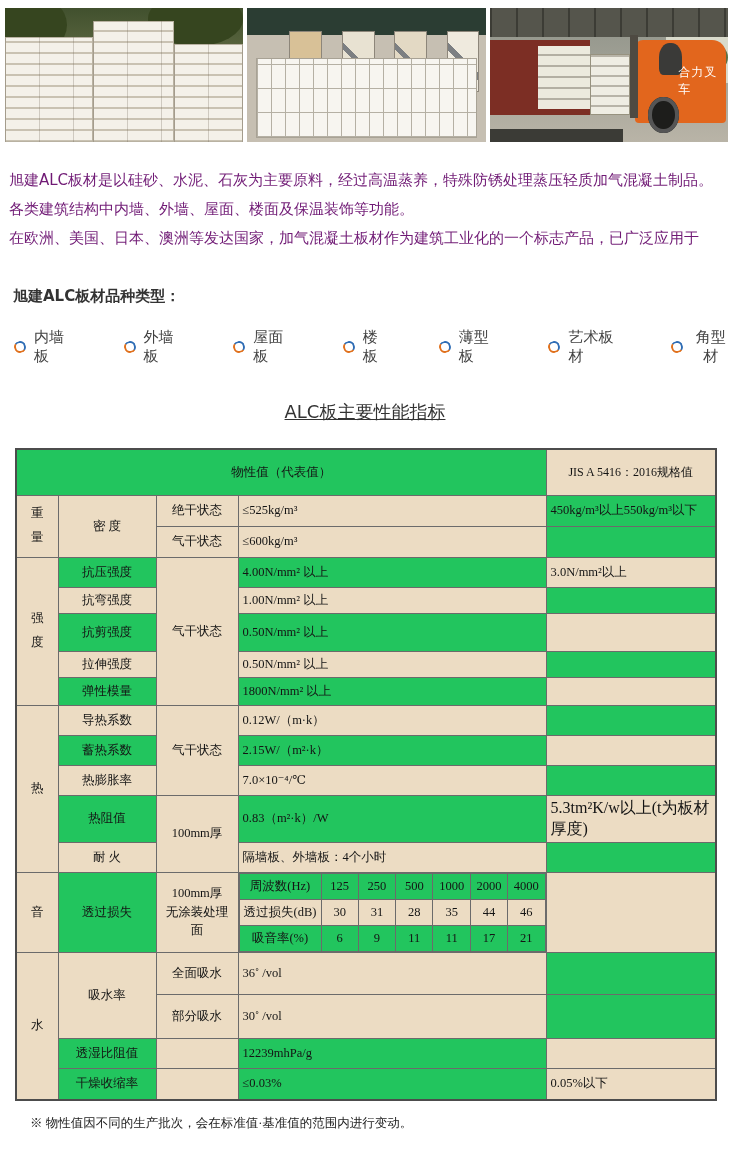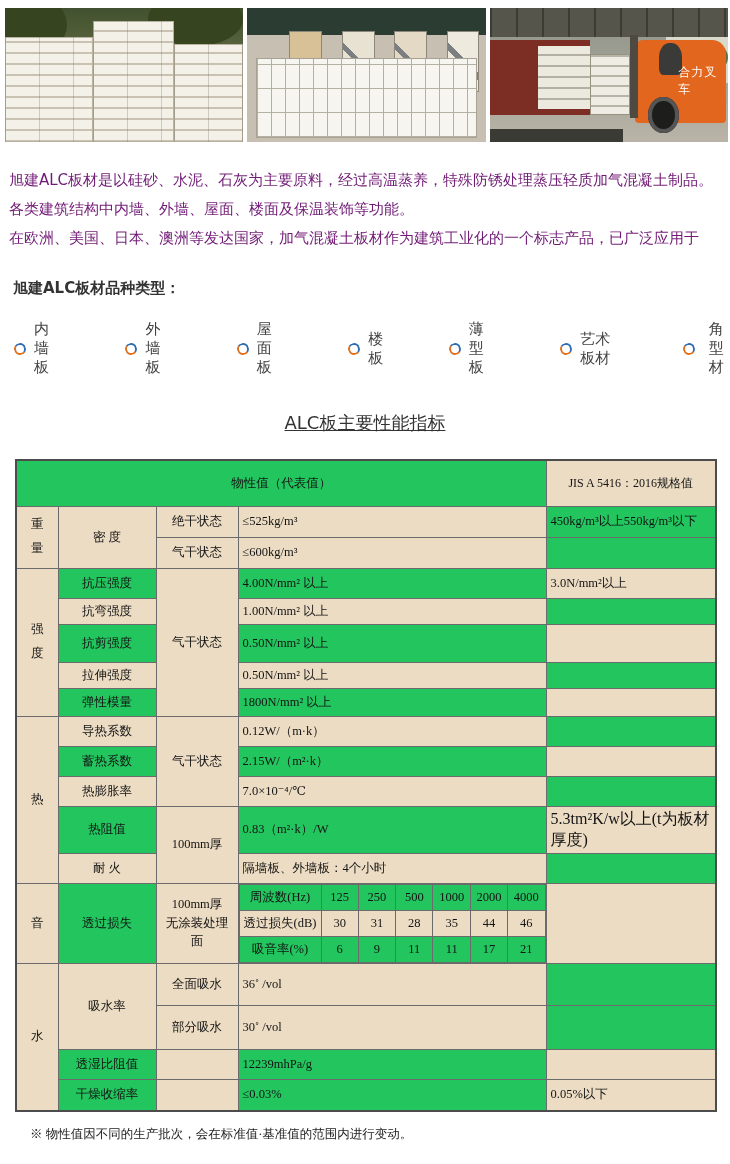--- a/index.html
+++ b/index.html
@@ -47,22 +47,22 @@
   .p3 .bed{position:absolute;left:0;bottom:0;width:56%;height:10%;background:#3b3b36;}
   .p3 .forklift{position:absolute;right:1%;top:24%;width:38%;height:62%;
     background:#e2661d;border-radius:8px 14px 4px 4px;}
   .p3 .mast{position:absolute;left:-6%;top:-6%;width:9%;height:100%;background:#4e4a42;}
   .p3 .driver{position:absolute;left:26%;top:4%;width:26%;height:38%;background:#3a3a38;border-radius:45% 45% 20% 20%;}
   .p3 .wheel{position:absolute;bottom:-12%;left:14%;width:34%;height:44%;background:#1d1d1b;border-radius:50%;box-shadow:inset 0 0 0 4px #555;}
   .p3 .forklift-text{position:absolute;left:8%;bottom:30%;color:#fff;font-size:12px;letter-spacing:1px;margin-left:36px;}
   
   .intro{padding:24px 10px 0 9px;font-size:15px;line-height:29px;color:#701a75;}
   
-  .types-heading{margin:26px 0 0 13px;font-size:15px;font-weight:bold;color:#333;}
-  .types{display:flex;align-items:center;gap:17px;margin:22px 0 0 14px;}
+  .types-heading{margin:34px 0 0 13px;font-size:15px;font-weight:bold;color:#333;}
+  .types{display:flex;align-items:center;gap:4px;margin:22px 0 0 14px;}
   .type-item{display:flex;align-items:center;gap:8px;font-size:15px;color:#424242;margin-right:47px;cursor:pointer;}
   .type-item:last-child{margin-right:0;text-align:center;}
   .ring{width:8px;height:8px;border-radius:50%;flex:0 0 auto;
     border:2px solid #2f6db5;border-bottom-color:#e0701c;border-left-color:#e0701c;
     transform:rotate(-12deg);}
   
   .tbl-title{width:700px;margin:34px 0 0 15px;text-align:center;font-size:18px;color:#333;text-decoration:underline;}
   table.perf{width:700px;margin:24px 0 0 15px;border-collapse:collapse;table-layout:fixed;
     border:2px solid #4c4c4c;}
   table.perf td{border:1px solid #6b6b6b;font-family:"Liberation Serif","DejaVu Serif",serif;

